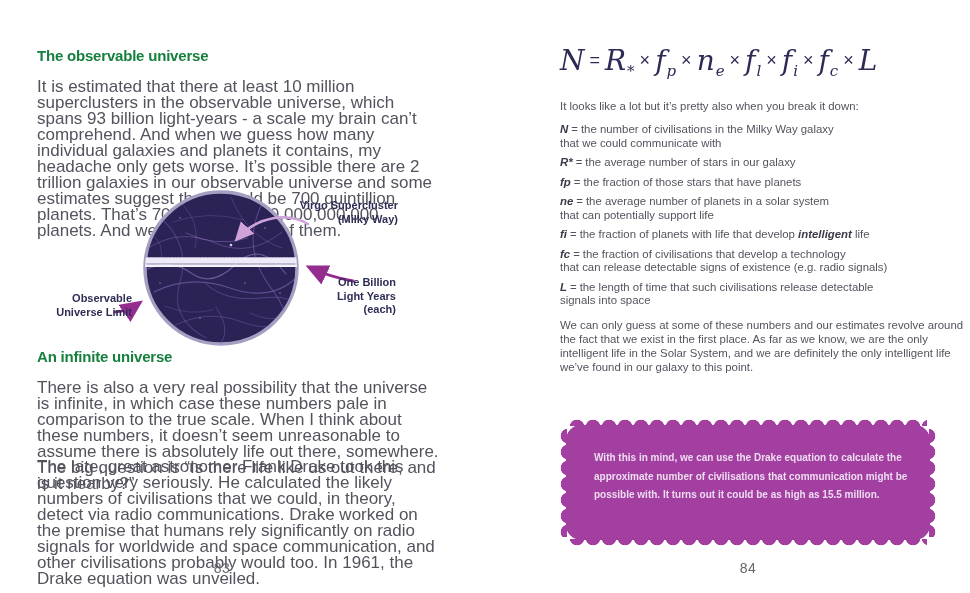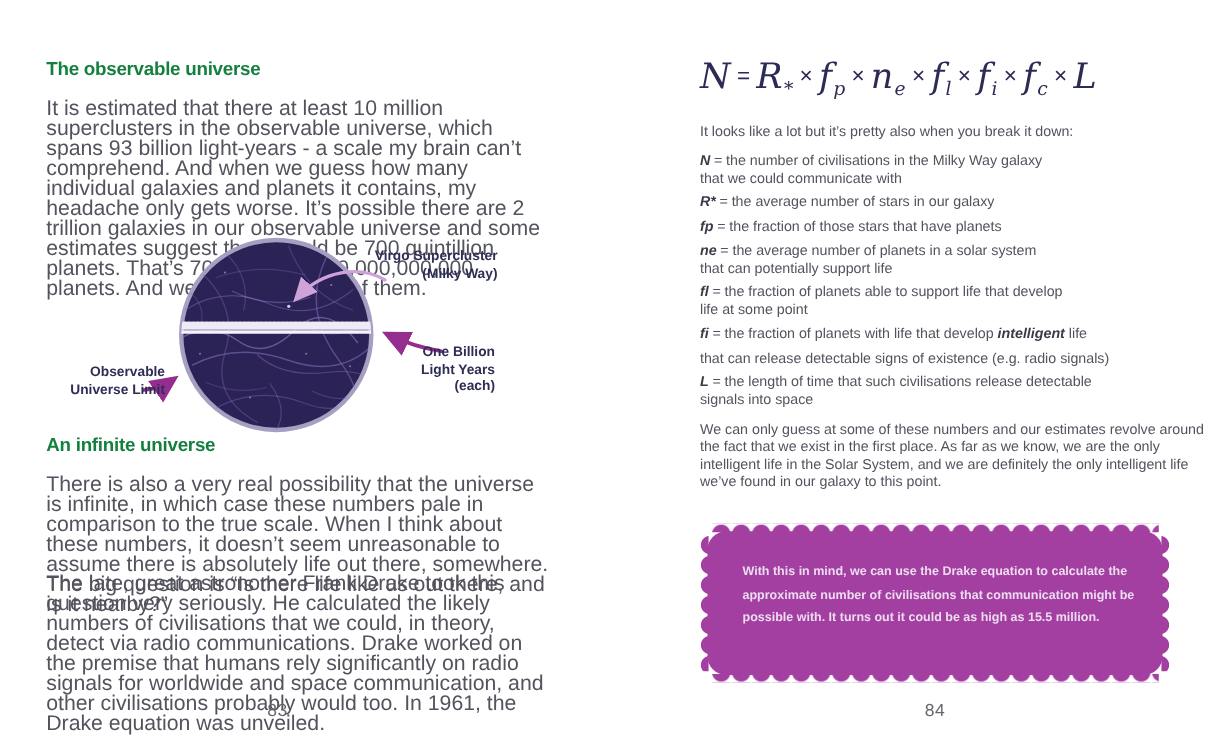--- a/index.html
+++ b/index.html
@@ -154,28 +154,25 @@
   </p>
   <p class="def">
     <span class="def-line"><span class="term">fp</span><span class="eqsign">=</span><span>the fraction of those stars that have planets</span></span>
 
   </p>
   <p class="def">
     <span class="def-line"><span class="term">ne</span><span class="eqsign">=</span><span>the average number of planets in a solar system</span></span>
     <span class="def-line">that can potentially support life</span>
   </p>
   <p class="def">
-    <span class="def-line"><span class="term">fl</span><span class="eqsign">=</span><span>the fraction of planets able to support life that develop</span></span>
-    <span class="def-line">life at some point</span>
-  </p>
-  <p class="def">
     <span class="def-line"><span class="term">fi</span><span class="eqsign">=</span><span>the fraction of planets with life that develop </span><span class="emph">intelligent</span><span> life</span></span>
 
   </p>
   <p class="def">
+    <span class="def-line"><span class="term">fc</span><span class="eqsign">=</span><span>the fraction of civilisations that develop a technology</span></span>
     <span class="def-line">that can release detectable signs of existence (e.g. radio signals)</span>
   </p>
   <p class="def">
     <span class="def-line"><span class="term">L</span><span class="eqsign">=</span><span>the length of time that such civilisations release detectable</span></span>
     <span class="def-line">signals into space</span>
   </p>
 
   <p class="closing">We can only guess at some of these numbers and our estimates revolve around the fact that we exist in the first place. As far as we know, we are the only intelligent life in the Solar System, and we are definitely the only intelligent life we’ve found in our galaxy to this point.</p>
 </div>
 

